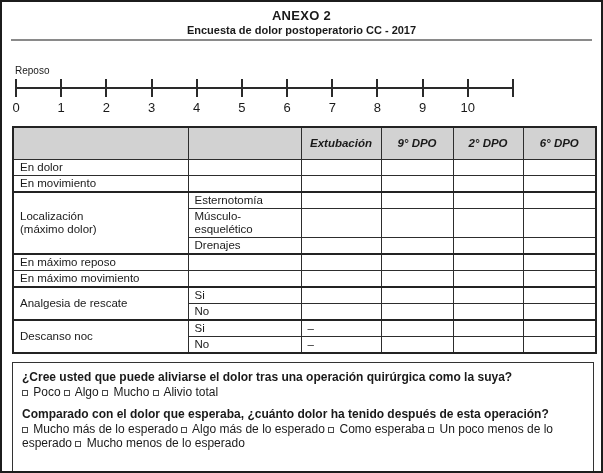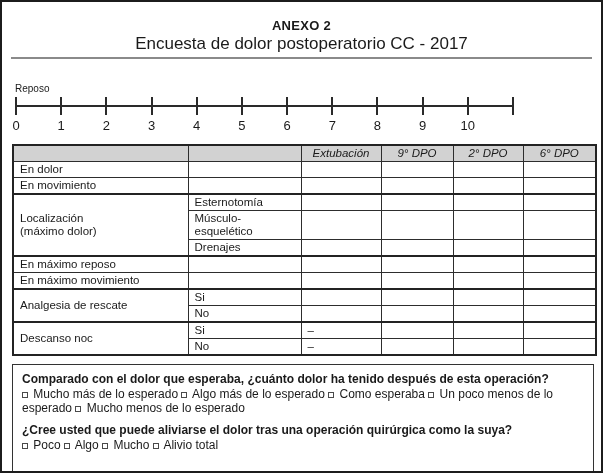--- a/index.html
+++ b/index.html
@@ -10,23 +10,23 @@
     width: 603px; height: 473px;
   }
   .page {
     position: relative;
     width: 603px; height: 473px;
     background: #fff;
     border: 2px solid #1c1c1c;
     overflow: hidden;
   }
   
-  .hdr { text-align: center; padding-top: 16px; }
+  .hdr { text-align: center; padding-top: 6px; }
   .hdr-title { font-size: 13px; font-weight: bold; letter-spacing: 0.3px; }
-  .hdr-sub { font-size: 17px; font-weight: normal; margin-top: 1px; }
+  .hdr-sub { font-size: 11px; font-weight: bold; margin-top: 1px; }
   .hdr-rule { border: none; border-top: 2px solid #8a8a8a; margin: 3px 9px 0 9px; }
 
   
   .scale-wrap { margin: 24px 0 0 13px; }
   .scale-label { font-size: 10px; margin-bottom: 3px; }
   .ruler {
     position: relative;
     margin-left: 1px;
     width: 497px; height: 36px;
   }
@@ -57,23 +57,23 @@
     border: 1px solid #2d2d2d;
     font-size: 11.5px;
     height: 14px;
     line-height: 13px;
     padding: 1px 6px;
     overflow: hidden;
   }
   table.pain thead th {
     background: #d2d2d2;
     font-style: italic;
-    font-weight: normal;
+    font-weight: bold;
     text-align: center;
-    height: 16px;
+    height: 32px;
   }
   td.lbl { text-align: left; }
   td.pre { white-space: pre-line; line-height: 14px; }
   td.ctr, td.dash { text-align: left; }
   tr.gs td { border-top: 2px solid #232323; }
 
   
   .qbox {
     margin: 8px 0 0 10px;
     width: 582px;
@@ -239,24 +239,24 @@
         <td></td>
         <td></td>
         <td></td>
       </tr>
     </tbody>
   </table>
 
   <div class="qbox">
 
     <div class="q-block">
+      <div class="q-text">¿Cree usted que puede aliviarse el dolor tras una operación quirúrgica como la suya?</div>
+      <div class="q-options"><span class="cbox"></span><span> Poco </span><span class="cbox"></span><span> Algo </span><span class="cbox"></span><span> Mucho </span><span class="cbox"></span><span> Alivio total </span></div>
+    </div>
+
+    <div class="q-block">
       <div class="q-text">Comparado con el dolor que esperaba, ¿cuánto dolor ha tenido después de esta operación?</div>
       <div class="q-options"><span class="cbox"></span><span> Mucho más de lo esperado </span><span class="cbox"></span><span> Algo más de lo esperado </span><span class="cbox"></span><span> Como esperaba </span><span class="cbox"></span><span> Un poco menos de lo esperado </span><span class="cbox"></span><span> Mucho menos de lo esperado </span></div>
     </div>
 
-    <div class="q-block">
-      <div class="q-text">¿Cree usted que puede aliviarse el dolor tras una operación quirúrgica como la suya?</div>
-      <div class="q-options"><span class="cbox"></span><span> Poco </span><span class="cbox"></span><span> Algo </span><span class="cbox"></span><span> Mucho </span><span class="cbox"></span><span> Alivio total </span></div>
-    </div>
-
   </div>
 
 </div>
 
 </body></html>

